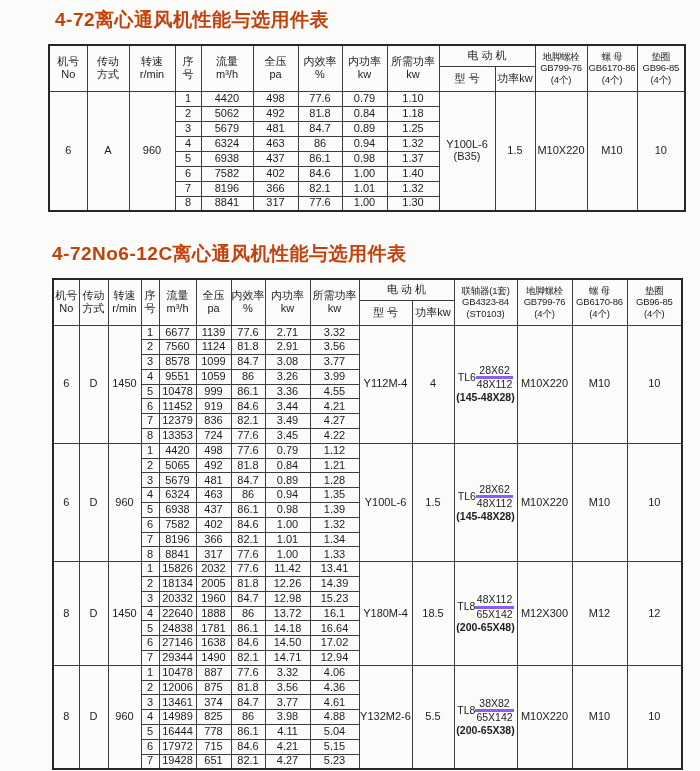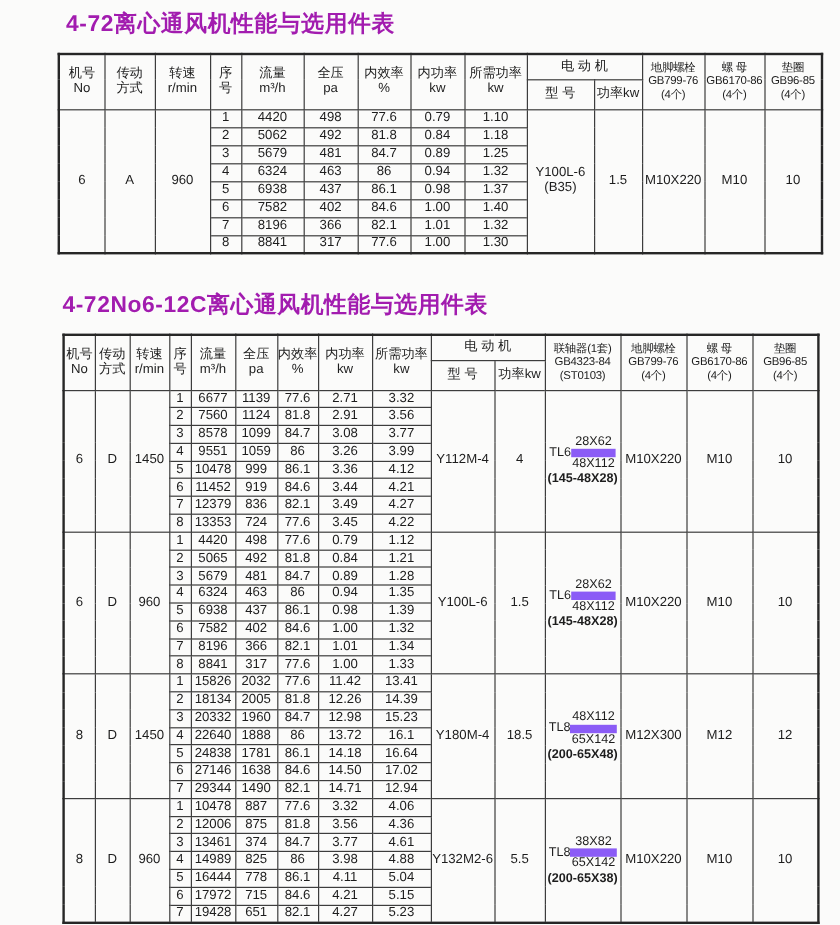--- a/index.html
+++ b/index.html
@@ -3,21 +3,21 @@
 <meta charset="utf-8">
 <style>
   html,body{margin:0;padding:0;}
   body{
     width:700px;height:771px;position:relative;
     background:#fbfbfa;color:#1d1d1d;
     font-family:"Liberation Sans","DejaVu Sans",sans-serif;
     overflow:hidden;
   }
   .doc-title{
-    position:absolute;font-weight:bold;font-size:19px;color:#a21caf;
+    position:absolute;font-weight:bold;font-size:19px;color:#c2410c;
     letter-spacing:0.5px;white-space:nowrap;
   }
   #title1{left:55px;top:7px;}
   #title2{left:52px;top:241px;}
   .tbl-mount{position:absolute;}
   #mount1{left:48px;top:44px;}
   #mount2{left:52px;top:278px;}
   table{
     border-collapse:collapse;table-layout:fixed;
     border:2px solid #262626;background:transparent;
@@ -29,21 +29,21 @@
   thead tr.hr1{height:21px;padding-left:21px;}
   thead tr.hr2{height:25px;}
   th{font-weight:normal;font-size:11px;line-height:1.18;}
   th.small{font-size:9.5px;line-height:1.22;letter-spacing:-0.2px;text-align:center;}
   tbody td{font-size:11px;line-height:1.05;}
   #mount1 tbody tr{height:15px;}
   #mount2 tbody tr{height:14.8px;}
   td.cpl{font-size:10.5px;line-height:1.05;text-align:center;}
   .cpl-line{display:inline-flex;align-items:center;justify-content:center;}
   .frac{display:inline-flex;flex-direction:column;line-height:1.05;}
-  .frac-top{border-bottom:7px solid #8b5cf6;padding:0 1px;}
+  .frac-top{border-bottom:3px solid #8b5cf6;padding:0 1px;}
   .frac-bottom{padding:0 1px;}
   .cpl-note{display:block;line-height:1.15;margin-top:1px;font-weight:bold;}
 </style>
 </head>
 <body>
 
 <div id="title1" class="doc-title">4-72离心通风机性能与选用件表</div>
 <div id="mount1" class="tbl-mount">
     <table>
       <colgroup>
@@ -249,21 +249,21 @@
           <td>86</td>
           <td>3.26</td>
           <td>3.99</td>
         </tr>
         <tr>
           <td>5</td>
           <td>10478</td>
           <td>999</td>
           <td>86.1</td>
           <td>3.36</td>
-          <td>4.12</td>
+          <td>4.55</td>
         </tr>
         <tr>
           <td>6</td>
           <td>11452</td>
           <td>919</td>
           <td>84.6</td>
           <td>3.44</td>
           <td>4.21</td>
         </tr>
         <tr>

